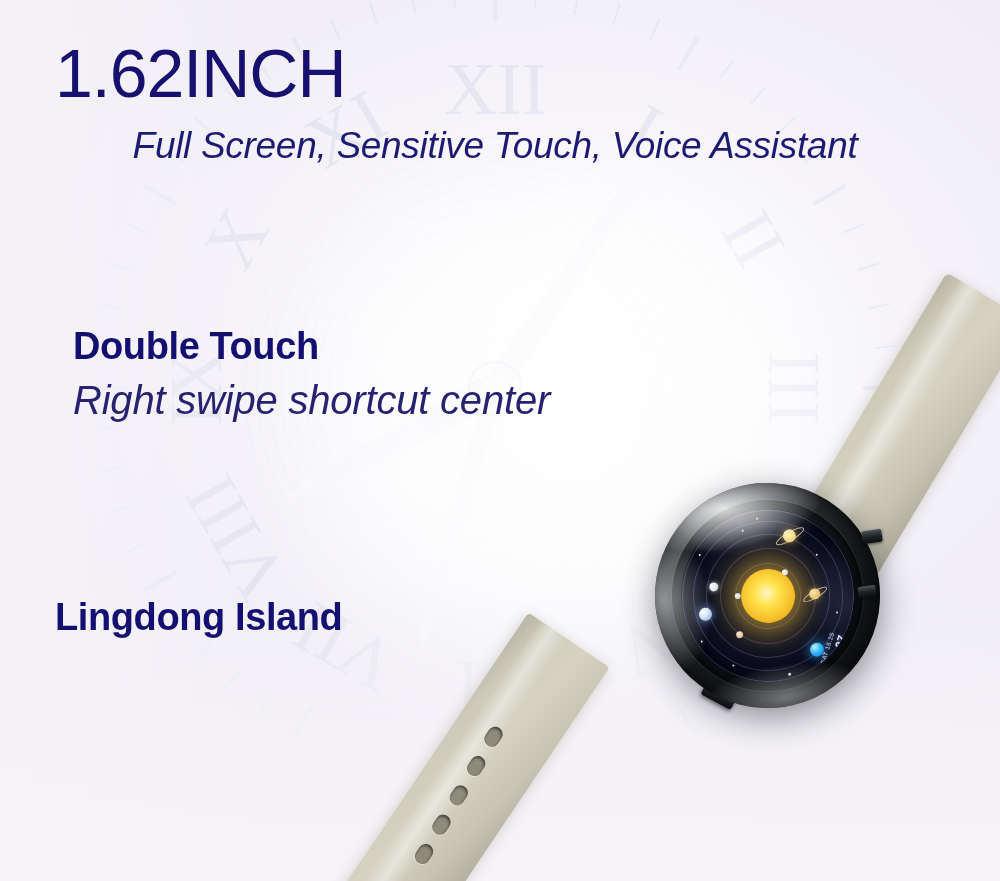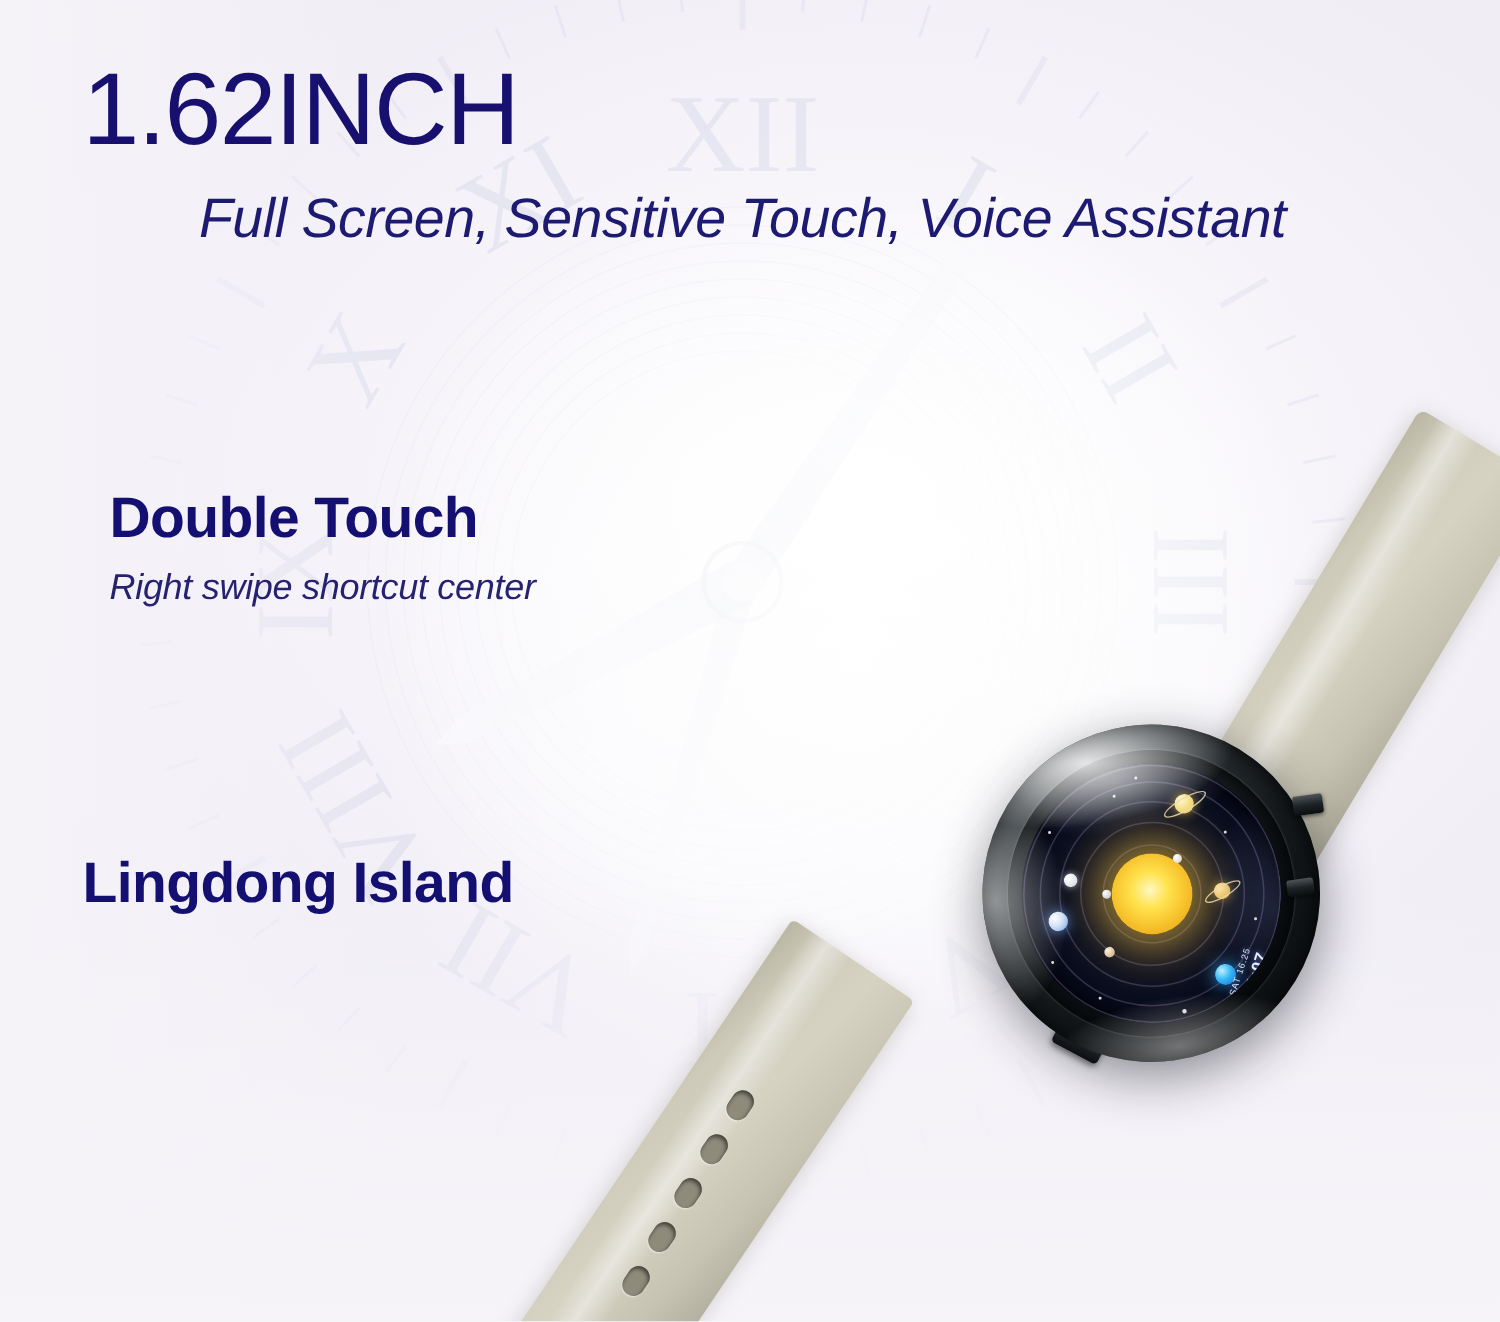--- a/index.html
+++ b/index.html
@@ -70,33 +70,33 @@
     font-style:italic;
     font-weight:400;
     color:#1d1a72;
     letter-spacing:-.3px;
     white-space:nowrap;
     text-align:center;
   }
 
   .feature { position:absolute; left:55px; }
   #feature-1 { top:325px;margin-left:18px; }
-  #feature-2 { top:568px; }
+  #feature-2 { top:596px; }
 
   .feature-title {
     font-size:38px;
     font-weight:700;
     color:#141072;
     letter-spacing:-.4px;
     line-height:1.15;
     white-space:nowrap;
   }
   .feature-sub {
     margin-top:9px;
-    font-size:24px;
+    font-size:40px;
     font-style:italic;
     font-weight:400;
     color:#26226f;
     letter-spacing:-.2px;
     white-space:nowrap;
   }
 
   
   #watch-photo {
     position:absolute;

